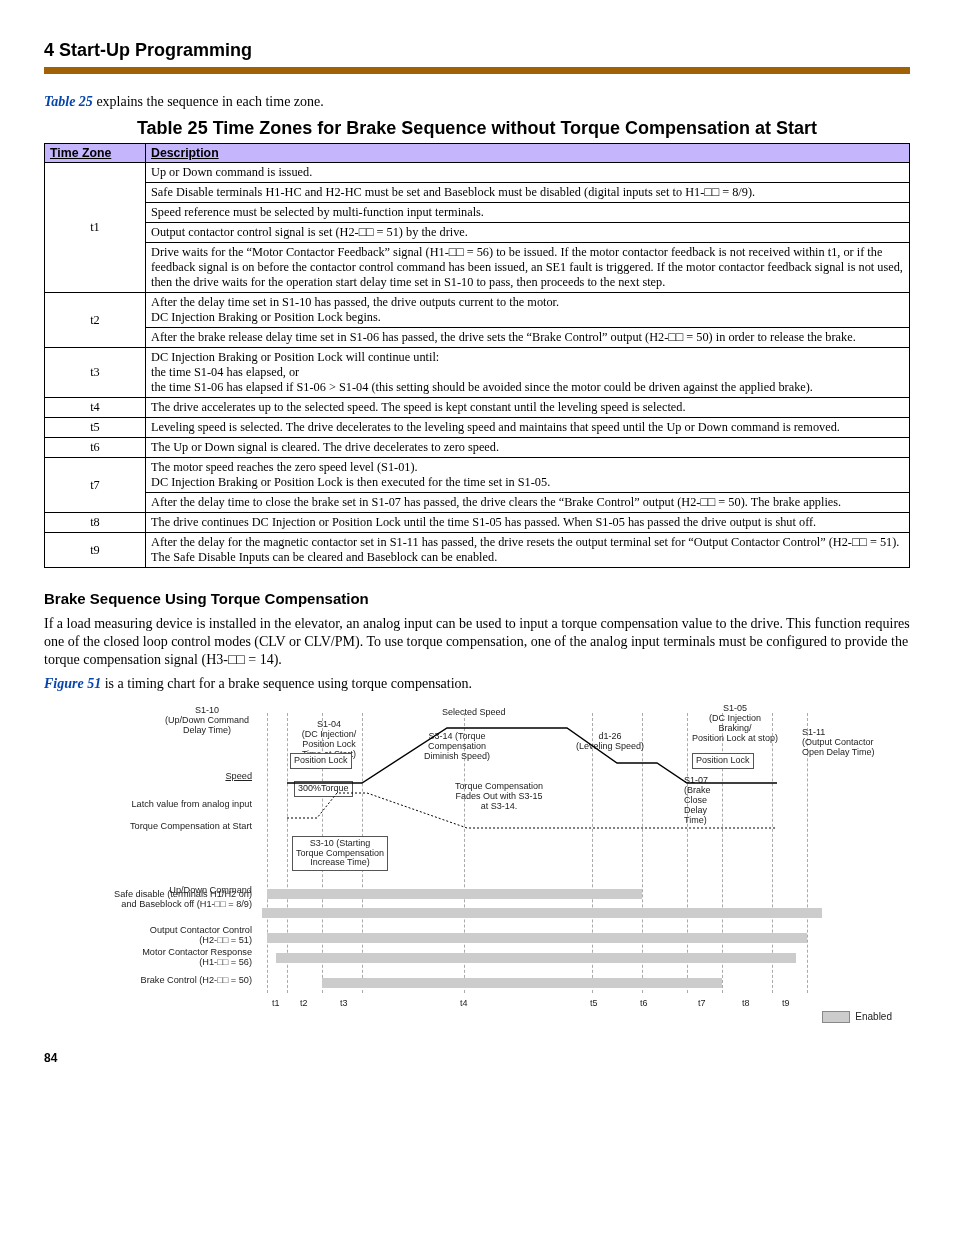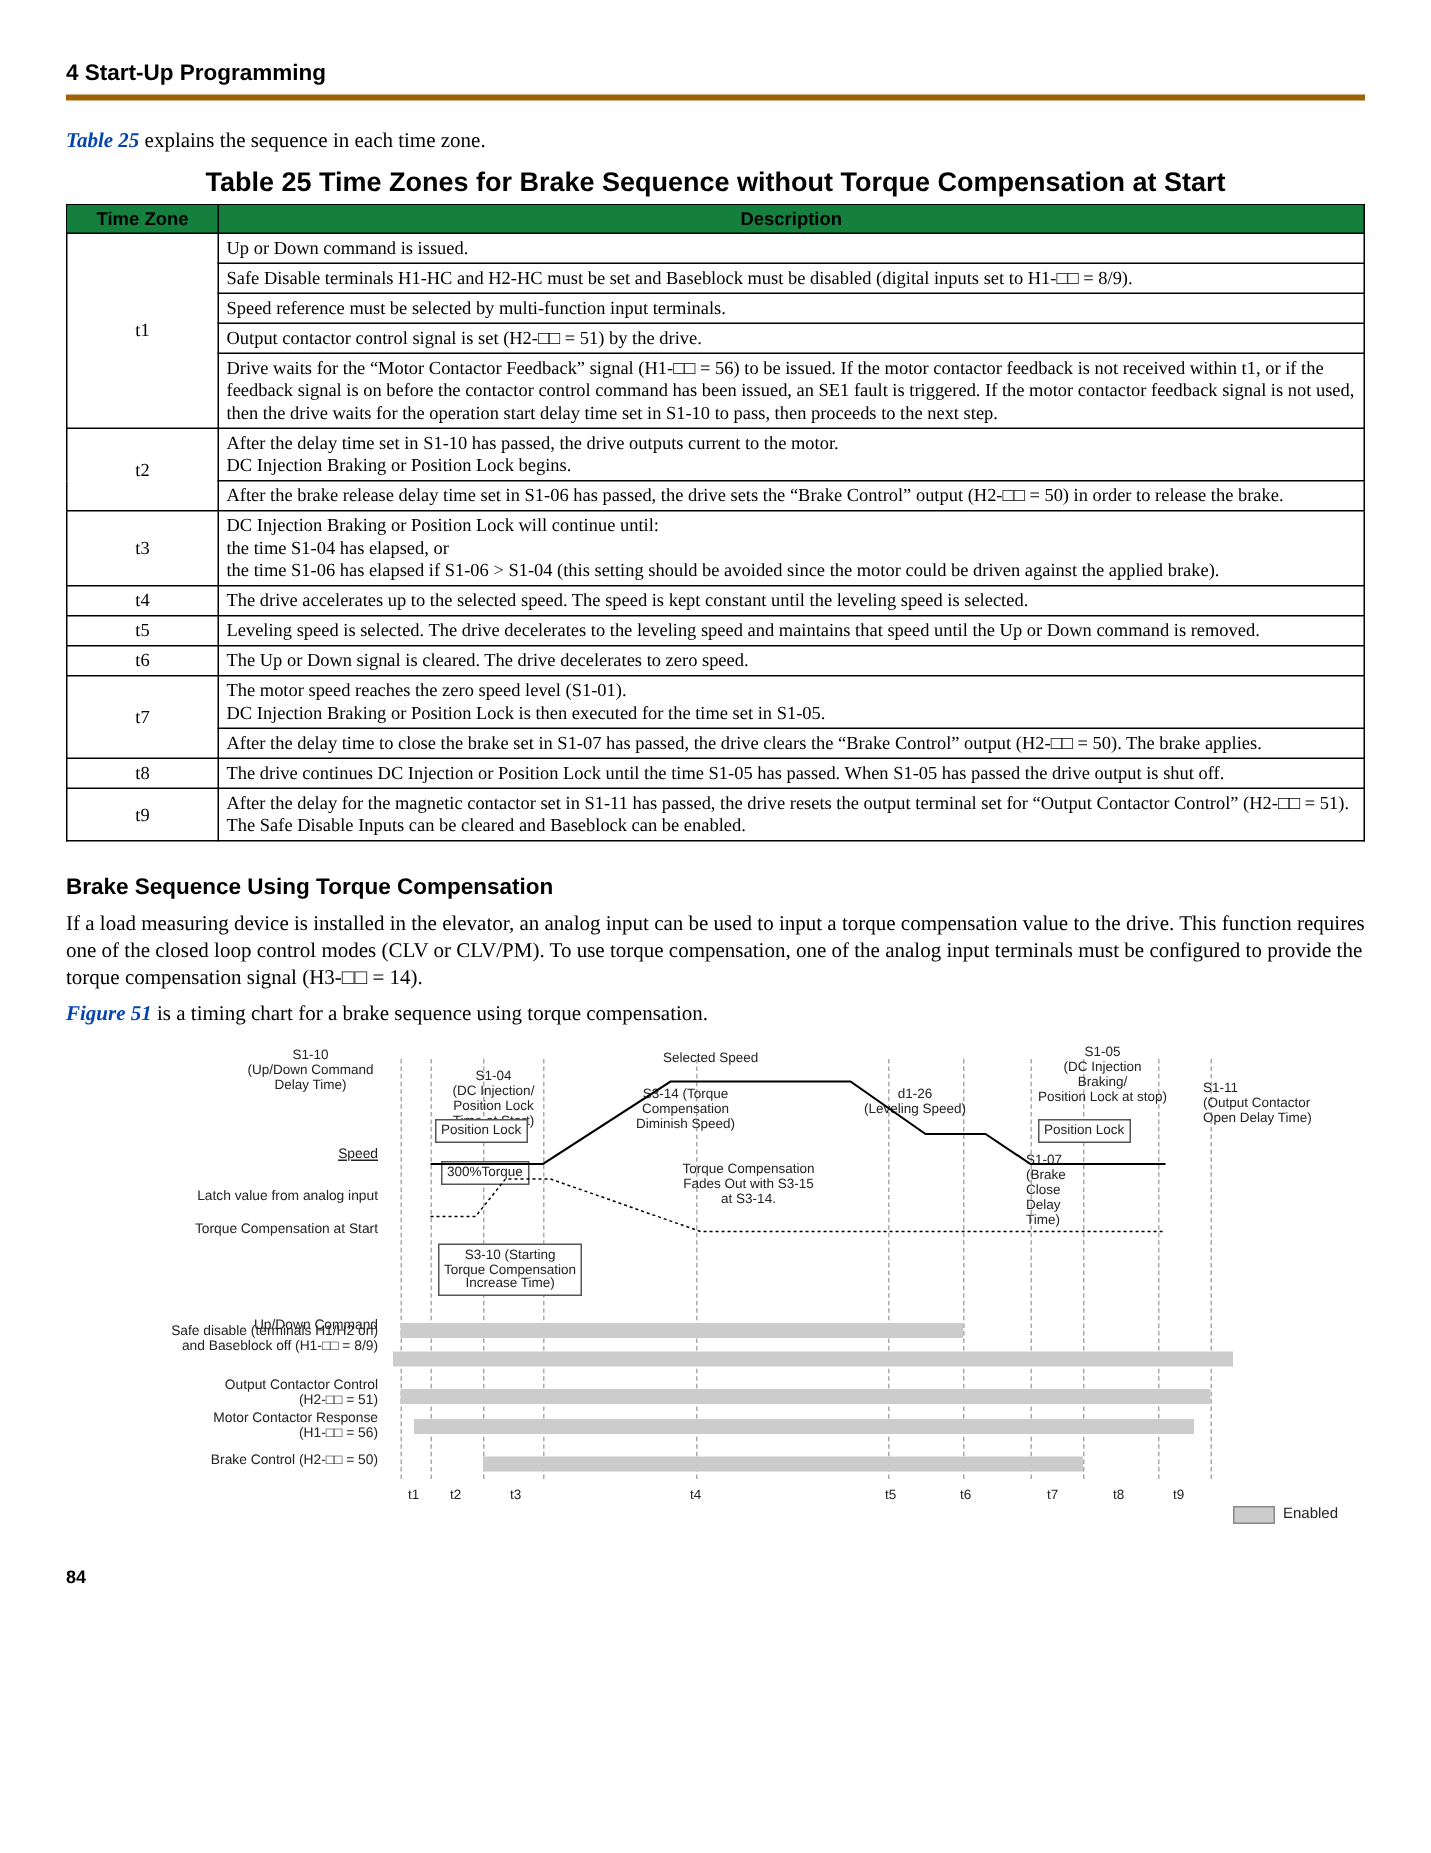--- a/index.html
+++ b/index.html
@@ -8,23 +8,23 @@
     color: #000;
     background: #fff;
     margin: 0;
     padding: 40px 44px 30px 44px;
     width: 954px;
     box-sizing: border-box;
   }
   .section-header {
     font-family: Arial, Helvetica, sans-serif;
     font-weight: bold;
-    font-size: 15px;
+    font-size: 18px;
     padding-bottom: 6px;
-    border-bottom: 4px solid #a16207;
+    border-bottom: 7px solid #a16207;
     margin-bottom: 20px;
   }
   .intro-line {
     margin: 10px 0 8px 0;
     font-size: 14px;
   }
   .link {
     color: #0645AD;
     font-weight: bold;
     font-style: italic;
@@ -41,24 +41,25 @@
     width: 100%;
     font-size: 12.3px;
   }
   table.tz th, table.tz td {
     border: 1px solid #000;
     padding: 2px 5px;
     vertical-align: top;
     text-align: left;
   }
   table.tz th {
-    background: #15803d;
-    font-family: Arial, Helvetica, sans-serif;
-    font-weight: bold;
-    text-align: center;
+    background: #c4b5fd;
+    font-family: Arial, Helvetica, sans-serif;
+    font-weight: bold;
+    text-align: left;
+    text-decoration: underline;
   }
   table.tz td.zone {
     text-align: center;
     vertical-align: middle;
     width: 90px;
     font-family: "Times New Roman", serif;
   }
   .subheading {
     font-family: Arial, Helvetica, sans-serif;
     font-weight: bold;

